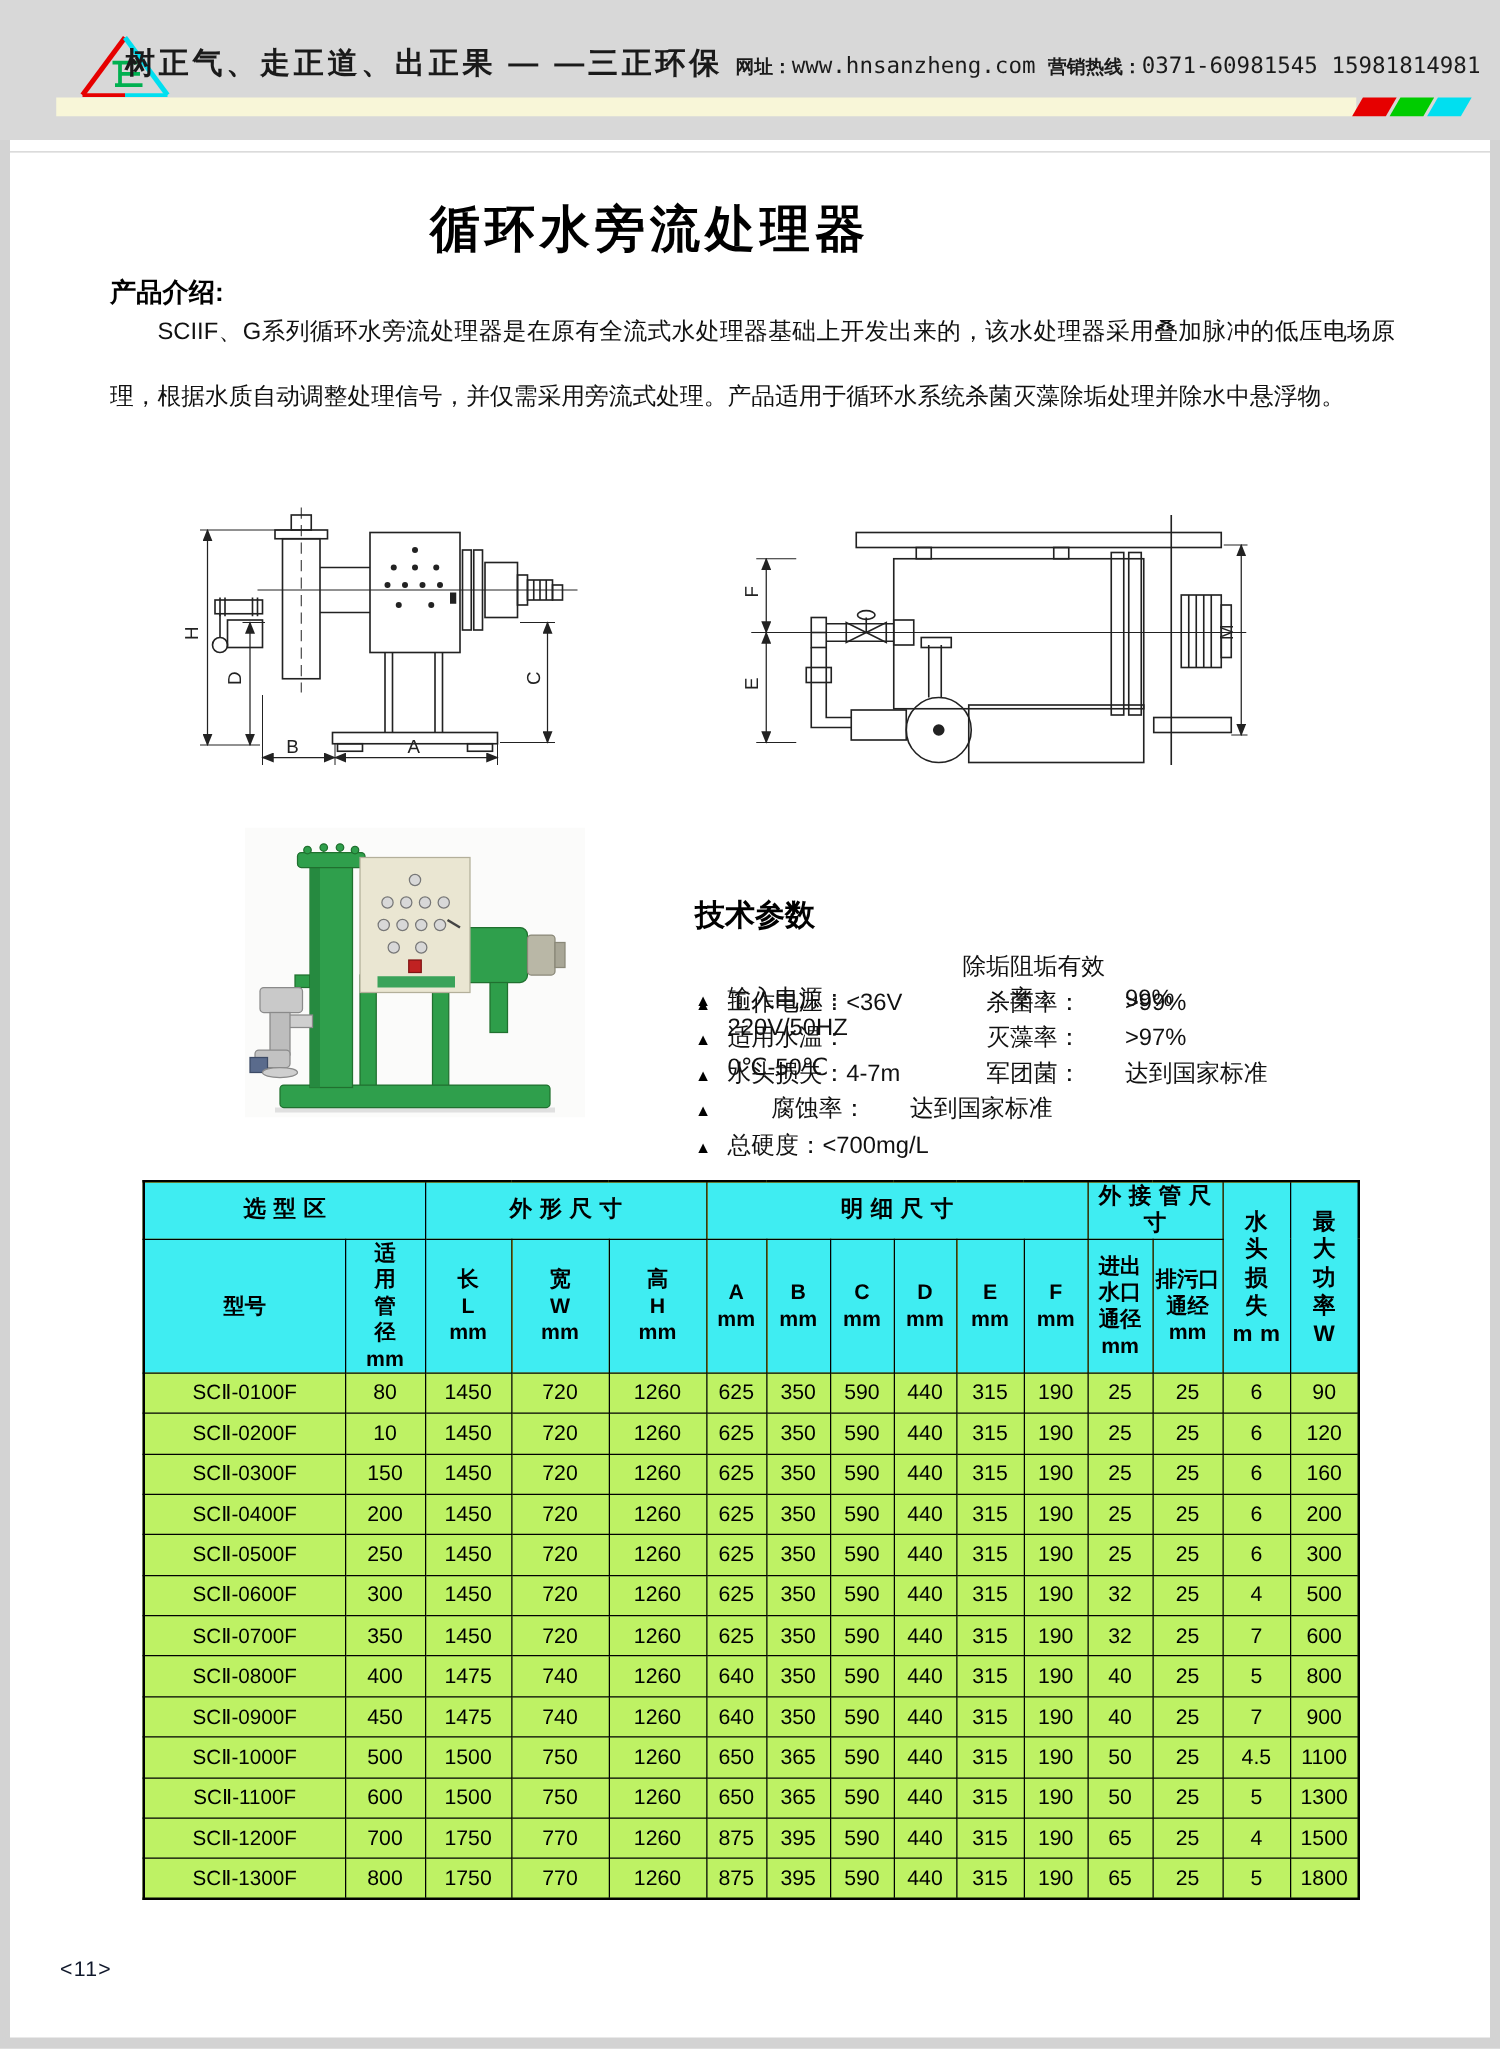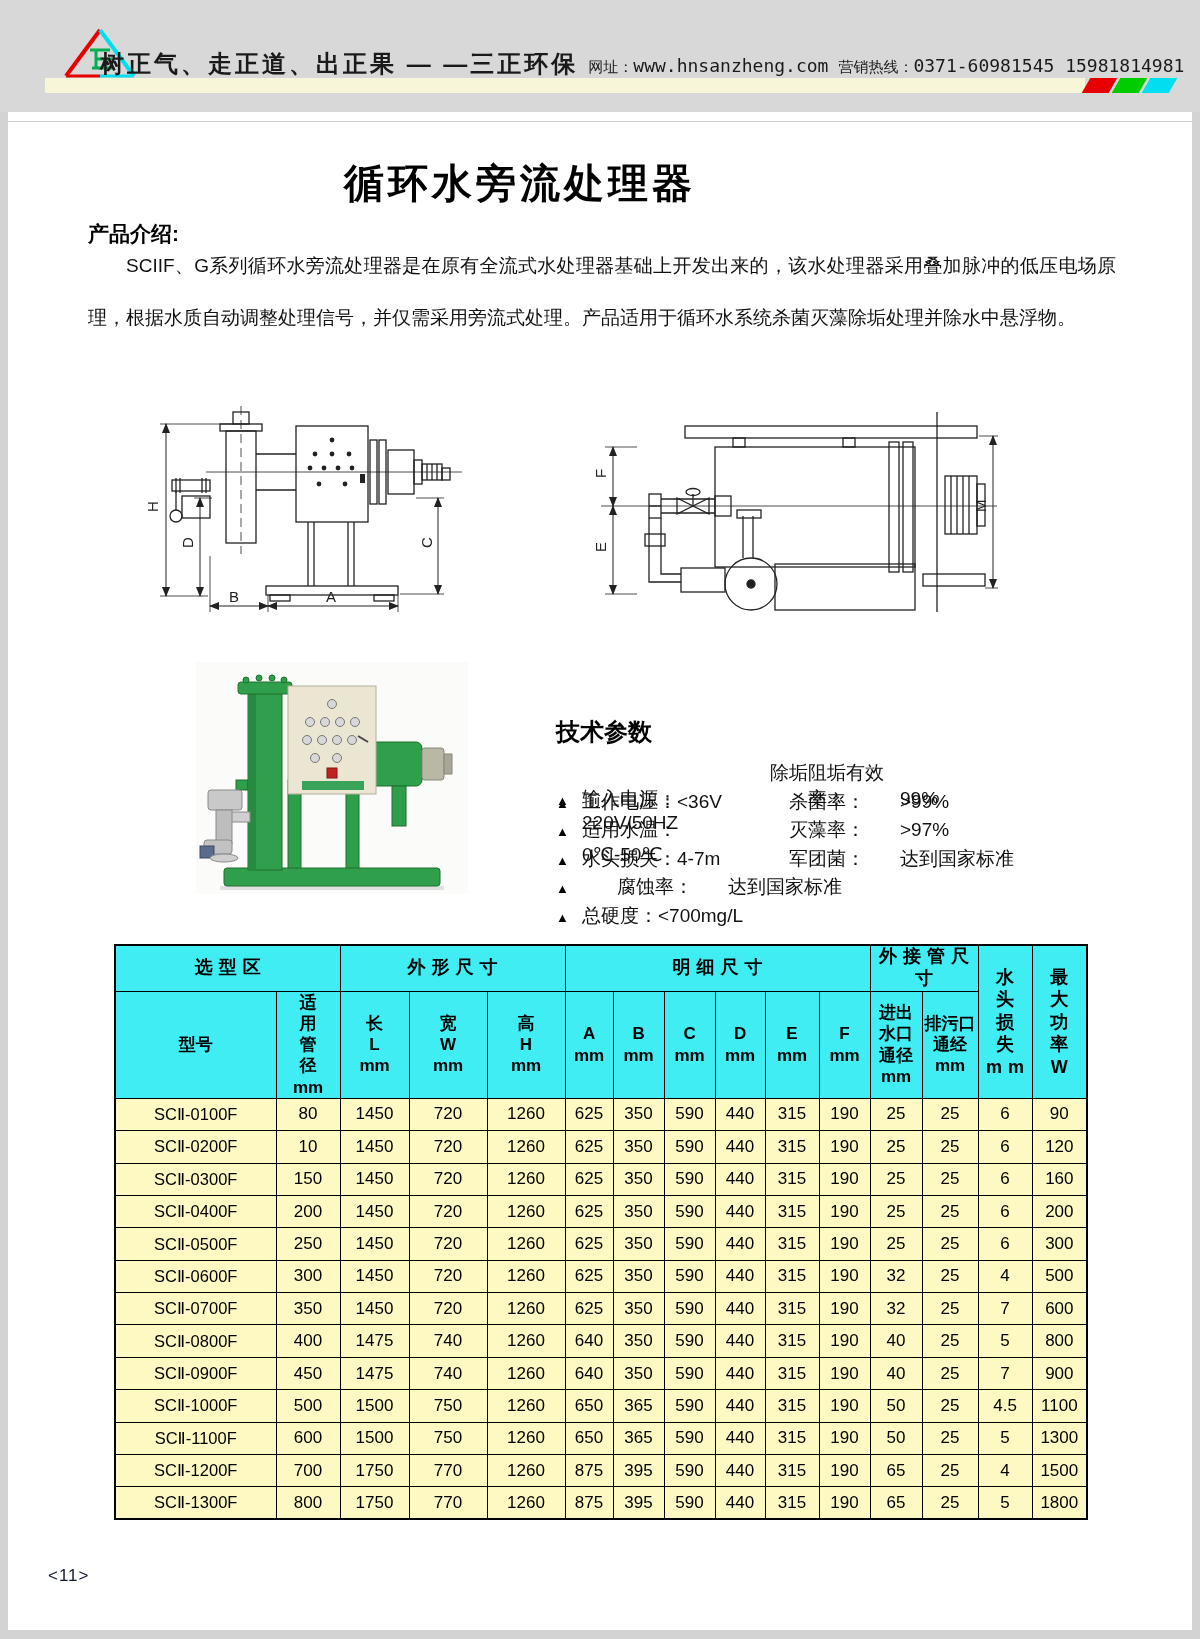--- a/index.html
+++ b/index.html
@@ -2,23 +2,23 @@
 <html><head>
 <meta charset="utf-8">
 <style>
   html,body{margin:0;padding:0;}
   body{font-family:"Liberation Sans","DejaVu Sans",sans-serif;color:#111;}
   .canvas{position:relative;width:1200px;height:1639px;background:#d3d3d3;overflow:hidden;}
 
   
   .band{position:absolute;left:0;top:0;width:1200px;height:112px;background:#d8d8d8;}
   .logo{position:absolute;left:52px;top:24px;width:96px;height:70px;}
-  .hdr-line{position:absolute;left:100px;top:48px;display:flex;align-items:baseline;white-space:nowrap;}
+  .hdr-line{position:absolute;left:100px;top:34px;display:flex;align-items:baseline;white-space:nowrap;}
   .slogan{font-size:24px;font-weight:bold;letter-spacing:3px;color:#1a1a1a;}
-  .lbl{font-size:15px;font-weight:normal;margin-left:10px;color:#1a1a1a;}
+  .lbl{font-size:15px;font-weight:bold;margin-left:10px;color:#1a1a1a;}
   .mono{font-family:"DejaVu Sans Mono","Liberation Mono",monospace;font-size:18px;color:#1a1a1a;}
   .cream-bar{position:absolute;left:45px;top:78px;width:1040px;height:15px;background:#f8f6d8;}
   .chips{position:absolute;left:1086px;top:78px;display:flex;gap:3px;}
   .chip{width:27px;height:15px;transform:skewX(-30deg);}
 
   
   .sheet{position:absolute;left:8px;top:112px;width:1184px;height:1518px;background:#ffffff;}
   .sheet-rule{position:absolute;left:8px;top:121px;width:1184px;height:1px;background:#cfcfcf;}
 
   .doc-title{position:absolute;left:0;top:156px;width:1040px;text-align:center;font-size:40px;font-weight:bold;letter-spacing:4px;color:#000;}
@@ -38,21 +38,21 @@
   .tp{position:absolute;left:556px;top:716px;width:500px;}
   .tp-h{font-size:24px;font-weight:bold;margin:0 0 12px 0;color:#000;}
   .tp-row{display:flex;align-items:baseline;height:28.5px;font-size:19px;color:#111;}
   .tp-bullet{width:26px;font-size:13px;color:#000;}
   .tp-left{width:172px;}
   .tp-rlabel{display:inline-block;width:146px;text-align:center;}
   .tp-rvalue{display:inline-block;}
 
   
   .tbl-wrap{position:absolute;left:114px;top:944px;}
-  table{border-collapse:collapse;table-layout:fixed;width:972px;background:#fef9c3;}
+  table{border-collapse:collapse;table-layout:fixed;width:972px;background:#bef264;}
   th,td{border:1.5px solid #000;text-align:center;vertical-align:middle;padding:0;overflow:hidden;}
   table{border:2.5px solid #000;}
   thead th{background:#3fedf2;font-weight:600;font-size:17px;color:#000;white-space:pre-line;line-height:1.22;}
   tr.group-row{height:46px;}
   tr.group-row th{font-size:18px;letter-spacing:6px;padding-left:6px;}
   tr.sub-row{height:103px;}
   th.spanhdr{letter-spacing:0;padding-left:0;line-height:1.25;}
   tbody tr{height:32.4px;}
   tbody td{font-size:17px;color:#000;}
   td.model{font-size:16.5px;}

